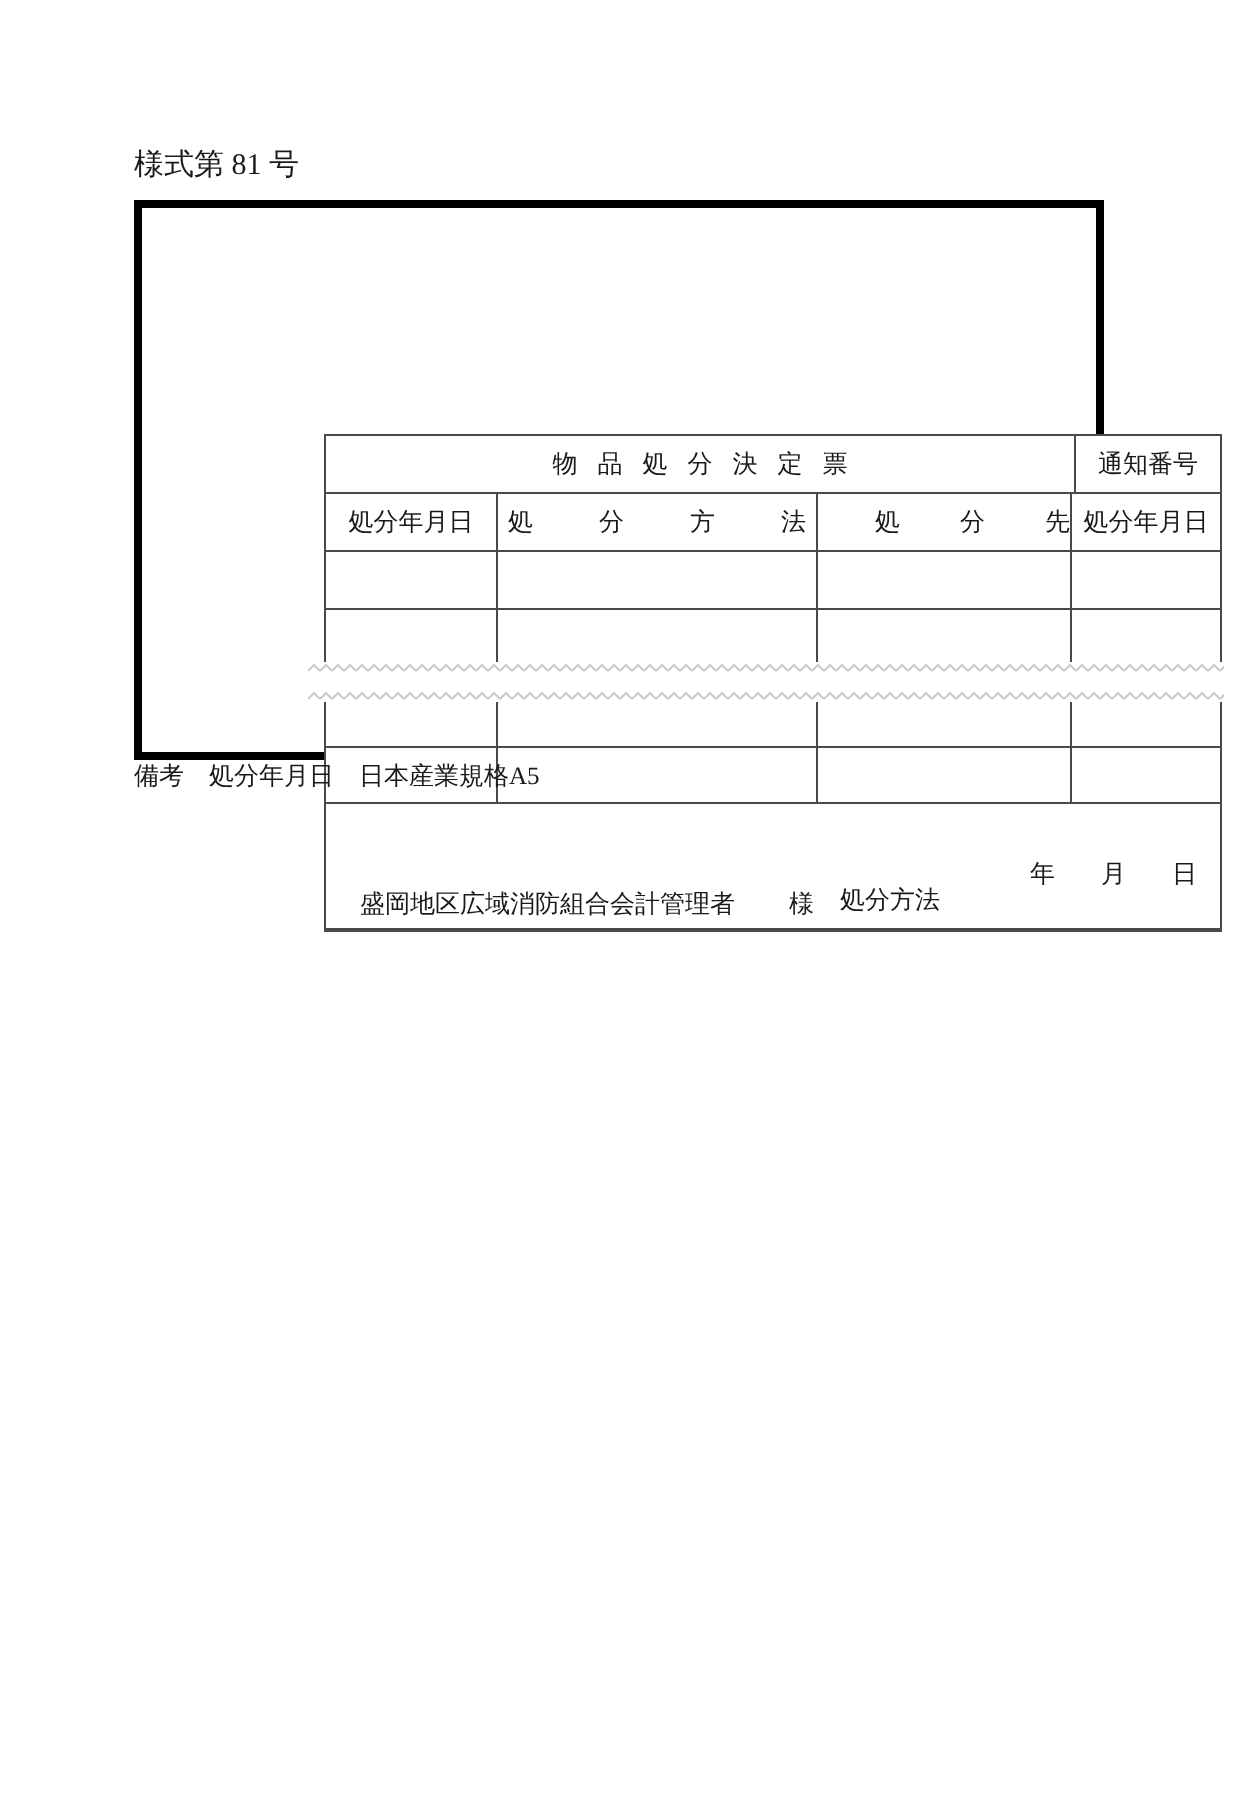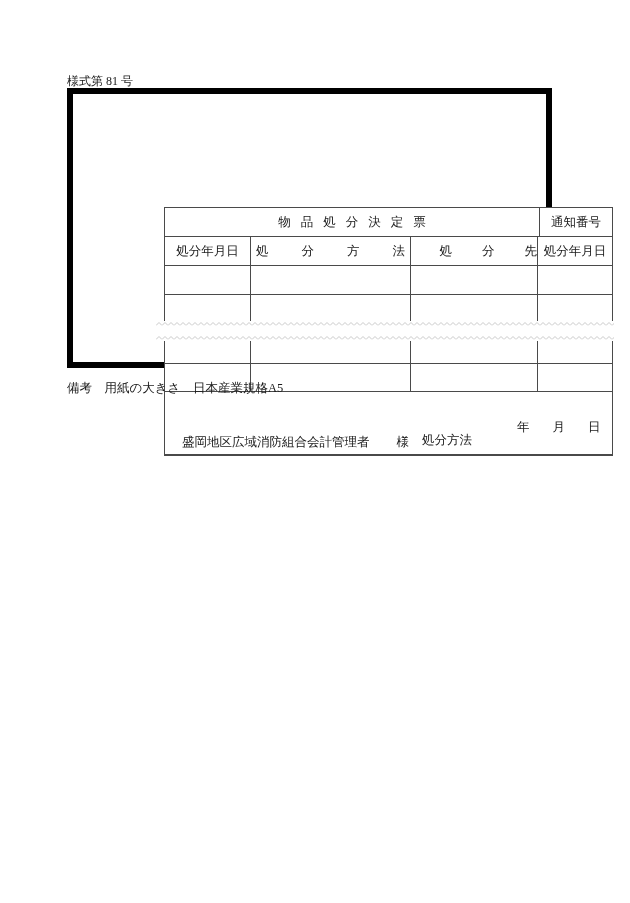--- a/index.html
+++ b/index.html
@@ -12,30 +12,30 @@
     position: relative;
     width: 630px;
     height: 903px;
     background: #ffffff;
     overflow: hidden;
   }
   .form-label {
     position: absolute;
     left: 67px;
     top: 73px;
-    font-size: 12px;
+    font-size: 15px;
     white-space: pre;
   }
   .outer-box {
     position: absolute;
     left: 67px;
-    top: 88px;
+    top: 100px;
     width: 485px;
     height: 280px;
-    border: 6px solid #000000;
+    border: 4px solid #000000;
     background: #ffffff;
   }
   .tbl {
     position: absolute;
     left: 91px;
     top: 113px;
     width: 449px;
     height: 249px;
     border: 1px solid #4a4a4a;
     background: #ffffff;
@@ -157,15 +157,15 @@
               <path d="M0,3.5 L3,0.5 L6,3.5" fill="none" stroke="#c9c9c9" stroke-width="1"></path>
             </pattern>
           </defs>
           <rect width="458" height="4" fill="url(#zzB)"></rect>
         </svg>
       </div>
 
     </div>
   </div>
 
-  <div class="remarks">備考　用紙の大きさ　日本産業規格A5</div>
+  <div class="remarks">備考　処分年月日　日本産業規格A5</div>
 
 </div>
 
 </body></html>

